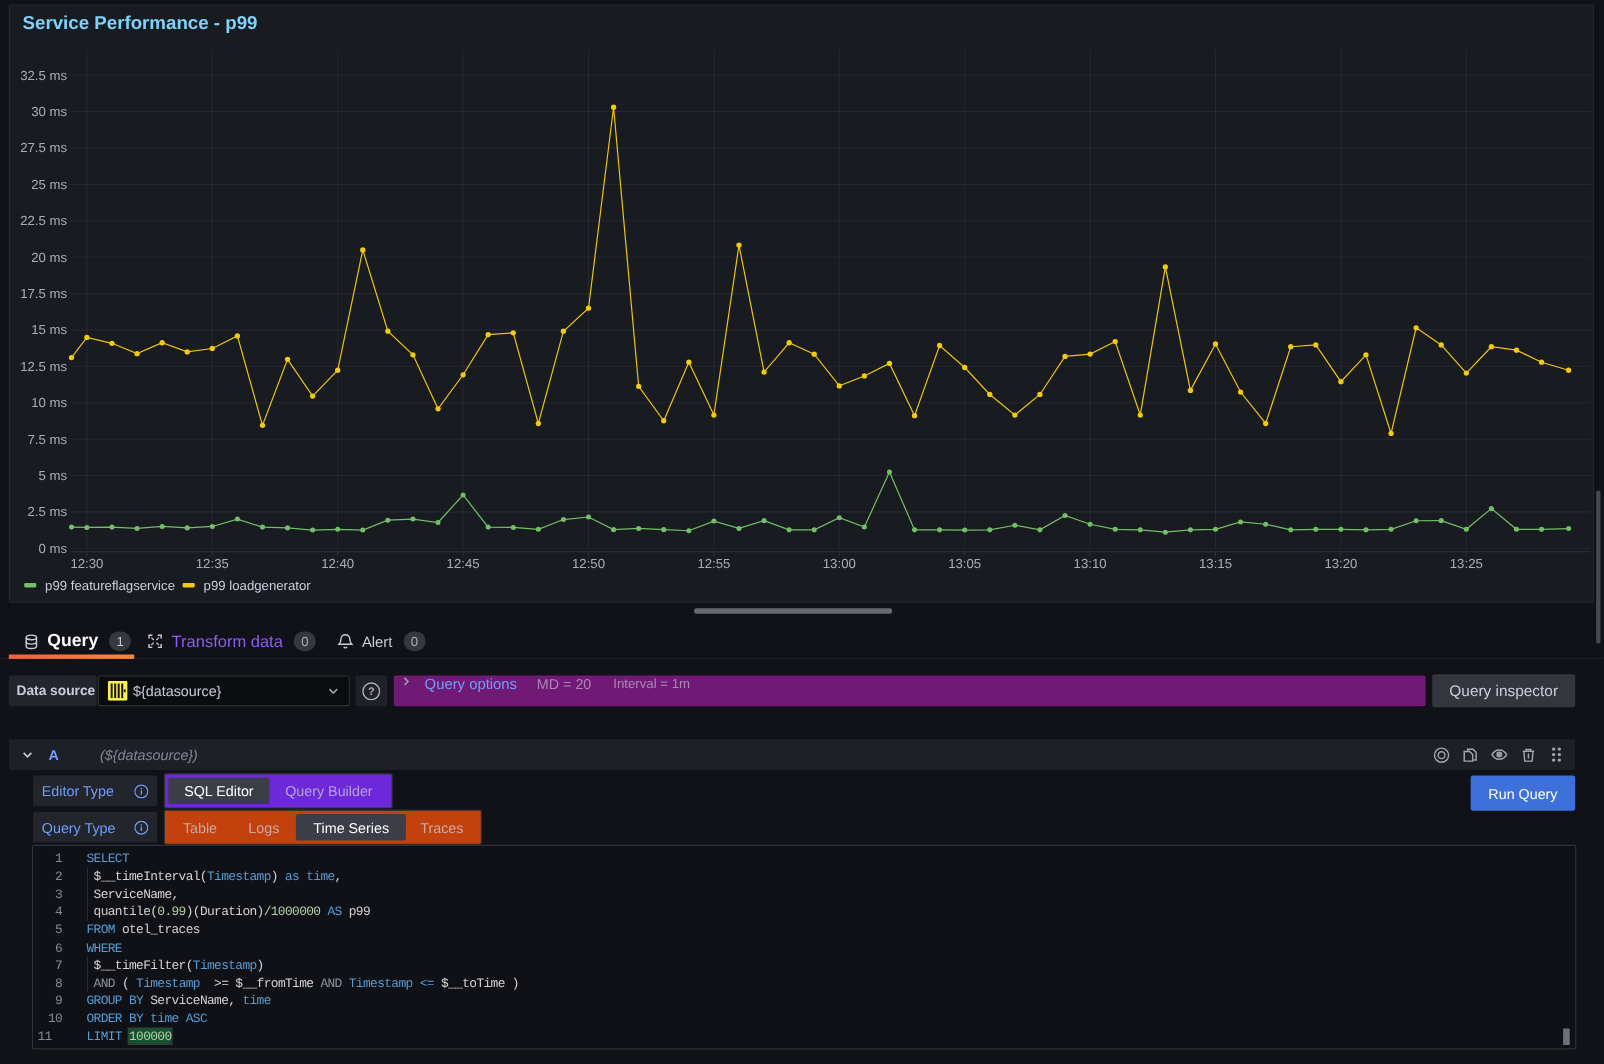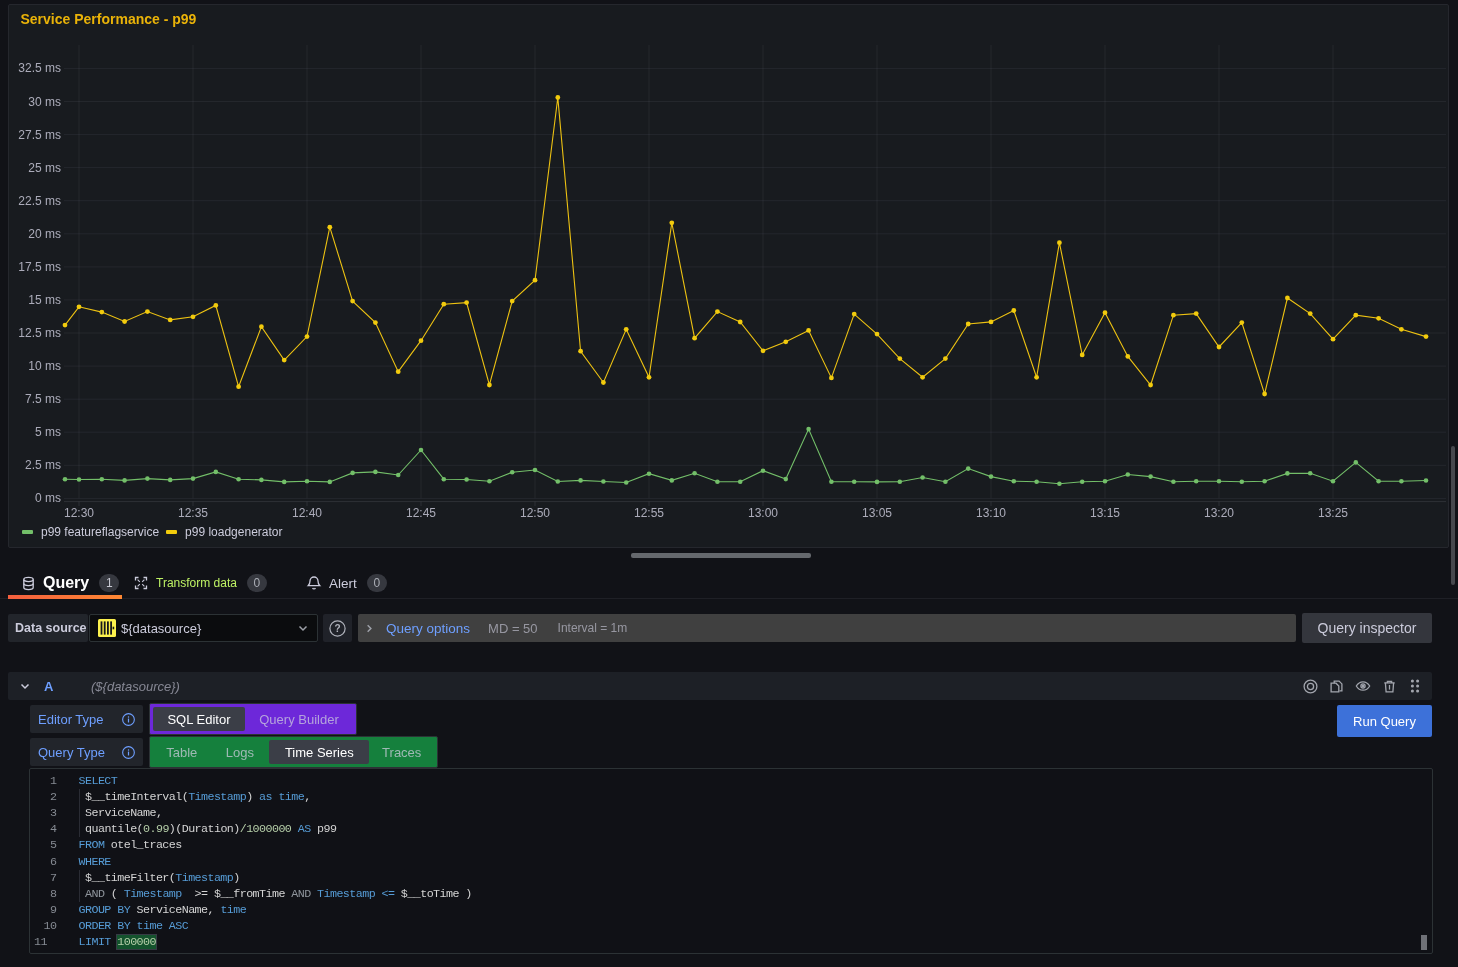--- a/index.html
+++ b/index.html
@@ -3,21 +3,21 @@
 *{margin:0;padding:0;box-sizing:border-box}
 html,body{width:1458px;height:967px;background:#111217;font-family:"Liberation Sans",sans-serif;overflow:hidden;position:relative}
 .abs{position:absolute}
 .ax{font-family:"Liberation Sans",sans-serif;font-size:12px;fill:rgba(204,204,220,0.82)}
 .chip{background:#22252b;border-radius:2px;display:flex;align-items:center}
 .mono{font-family:"Liberation Mono",monospace;font-size:11.7px;letter-spacing:-0.57px;line-height:16.1px;white-space:pre}
 .kw{color:#569cd6}.num{color:#b5cea8}.op{color:#8f959c}.df{color:#d4d4d4}
 .badge{display:inline-flex;align-items:center;justify-content:center;height:18px;min-width:20px;border-radius:9px;background:#36383f;color:#aaadb5;font-size:12px;font-weight:500}
 </style></head><body>
 <div class="abs" style="left:8px;top:4px;width:1441px;height:544px;background:#181b1f;border:1px solid #25272d;border-radius:2px">
-<div class="abs" style="left:11.5px;top:6px;font-size:14px;font-weight:700;color:#eab308">Service Performance - p99</div>
+<div class="abs" style="left:11.5px;top:6px;font-size:17px;font-weight:700;color:#7dd3fc">Service Performance - p99</div>
 <svg width="1441" height="544" style="position:absolute;left:0;top:0">
 <line x1="55" y1="493.4" x2="1437" y2="493.4" stroke="rgba(204,204,220,0.07)" stroke-width="1"></line>
       <line x1="55" y1="460.3" x2="1437" y2="460.3" stroke="rgba(204,204,220,0.07)" stroke-width="1"></line>
       <line x1="55" y1="427.2" x2="1437" y2="427.2" stroke="rgba(204,204,220,0.07)" stroke-width="1"></line>
       <line x1="55" y1="394.2" x2="1437" y2="394.2" stroke="rgba(204,204,220,0.07)" stroke-width="1"></line>
       <line x1="55" y1="361.1" x2="1437" y2="361.1" stroke="rgba(204,204,220,0.07)" stroke-width="1"></line>
       <line x1="55" y1="328.0" x2="1437" y2="328.0" stroke="rgba(204,204,220,0.07)" stroke-width="1"></line>
       <line x1="55" y1="294.9" x2="1437" y2="294.9" stroke="rgba(204,204,220,0.07)" stroke-width="1"></line>
       <line x1="55" y1="261.9" x2="1437" y2="261.9" stroke="rgba(204,204,220,0.07)" stroke-width="1"></line>
       <line x1="55" y1="228.8" x2="1437" y2="228.8" stroke="rgba(204,204,220,0.07)" stroke-width="1"></line>
@@ -223,21 +223,21 @@
 </div>
 <div class="abs" style="left:8px;top:28px;width:114px;height:4px;background:linear-gradient(90deg,#f55f3e,#ff8833)"></div>
 <div class="abs" style="left:121px;top:0;height:32px;display:flex;align-items:center;gap:7px;padding:0 0 0 12px">
 <svg width="16" height="16" viewBox="0 0 16 16" fill="none" stroke="#ccccdc" stroke-width="1.3">
         <path d="M5.5 2.5h-3v3"></path>
         <path d="M10.5 2.5h3v3"></path>
         <path d="M5.5 13.5h-3v-3"></path>
         <path d="M10.5 13.5h3v-3"></path>
         <path d="M4.6 4.6l2.2 2.2M11.4 4.6L9.2 6.8M4.6 11.4l2.2-2.2M11.4 11.4L9.2 9.2" stroke-width="1.1"></path>
       </svg>
-      <span style="font-size:12px;color:#bef264">Transform data</span>
+      <span style="font-size:15px;color:#8b5cf6">Transform data</span>
       <span class="badge" style="margin-left:3px">0</span>
 </div>
 <div class="abs" style="left:294px;top:0;height:32px;display:flex;align-items:center;gap:7px;padding:0 0 0 12px">
 <svg width="16" height="16" viewBox="0 0 16 16" fill="none" stroke="#ccccdc" stroke-width="1.3">
         <path d="M8 2a4 4 0 0 0-4 4c0 3-1.2 4-1.8 4.6h11.6C13.2 10 12 9 12 6a4 4 0 0 0-4-4z"></path>
         <path d="M6.6 13a1.5 1.5 0 0 0 2.8 0"></path>
       </svg>
       <span style="font-size:13.5px;color:#ccccdc">Alert</span>
       <span class="badge" style="margin-left:3px">0</span>
 </div>
@@ -262,28 +262,28 @@
         <path d="M2.5 4.5L6 8l3.5-3.5"></path>
       </svg>
     </span>
 </div>
 <div class="abs" style="left:323px;top:614px;width:29px;height:28px;background:#202229;border-radius:2px;display:flex;align-items:center;justify-content:center">
     <svg width="17" height="17" viewBox="0 0 17 17" fill="none">
       <circle cx="8.5" cy="8.5" r="7.6" stroke="#b0b3bc" stroke-width="1.2"></circle>
       <text x="8.5" y="12" text-anchor="middle" font-size="10" font-weight="700" fill="#b0b3bc" font-family="Liberation Sans">?</text>
     </svg>
   </div>
-<div class="abs" style="left:358px;top:614px;width:938px;height:28px;background:#404040;border-radius:2px;display:flex;align-items:center">
+<div class="abs" style="left:358px;top:614px;width:938px;height:28px;background:#701a75;border-radius:2px;display:flex;align-items:flex-start">
 <span style="margin-left:6px;display:flex">
       <svg width="11" height="11" viewBox="0 0 12 12" fill="none" stroke="#9da0a8" stroke-width="1.6">
         <path d="M4 2.5L7.5 6L4 9.5"></path>
       </svg>
     </span>
 <span style="margin-left:11px;font-size:13.5px;font-weight:500;color:#6e9fff">Query options</span>
-<span style="margin-left:18px;font-size:13px;color:rgba(204,204,220,0.62)">MD = 50</span>
+<span style="margin-left:18px;font-size:13px;color:rgba(204,204,220,0.62)">MD = 20</span>
 <span style="margin-left:20px;font-size:12px;color:rgba(204,204,220,0.62)">Interval = 1m</span>
 </div>
 <div class="abs" style="left:1302px;top:613px;width:130px;height:30px;background:#34363d;border-radius:2px;display:flex;align-items:center;justify-content:center">
     <span style="font-size:14px;font-weight:500;color:#ccccdc">Query inspector</span>
   </div>
 <div class="abs" style="left:8px;top:672px;width:1424px;height:28px;background:#1d2026;border-radius:2px">
 <span class="abs" style="left:11px;top:8px;display:flex">
       <svg width="12" height="12" viewBox="0 0 12 12" fill="none" stroke="#ccccdc" stroke-width="1.5">
         <path d="M2.5 4.5L6 8l3.5-3.5"></path>
       </svg>
@@ -333,21 +333,21 @@
     <div style="width:108px;height:100%;display:flex;align-items:center;justify-content:center;font-size:13px;color:rgba(204,204,220,0.75)">Query Builder</div>
   </div>
 <div class="abs" style="left:30px;top:738px;width:113px;height:28px;background:#22252b;border-radius:2px;display:flex;align-items:center;justify-content:space-between;padding:0 8px">
 <span style="font-size:13px;font-weight:500;color:#6e9fff">Query Type</span>
     <svg width="13" height="13" viewBox="0 0 14 14" fill="none">
       <circle cx="7" cy="7" r="6.3" stroke="#6e9fff" stroke-width="1.2"></circle>
       <rect x="6.35" y="6" width="1.3" height="4.2" fill="#6e9fff"></rect>
       <rect x="6.35" y="3.6" width="1.3" height="1.4" fill="#6e9fff"></rect>
     </svg>
 </div>
-<div class="abs" style="left:149px;top:736px;width:289px;height:32px;background:#15803d;border:1px solid #2c3235;border-radius:2px;display:flex;padding:3px">
+<div class="abs" style="left:149px;top:736px;width:289px;height:32px;background:#c2410c;border:1px solid #2c3235;border-radius:2px;display:flex;padding:3px">
     <div style="width:58px;height:100%;display:flex;align-items:center;justify-content:center;font-size:13px;color:rgba(204,204,220,0.75)">Table</div>
     <div style="width:59px;height:100%;display:flex;align-items:center;justify-content:center;font-size:13px;color:rgba(204,204,220,0.75)">Logs</div>
     <div style="width:101px;height:100%;background:#3b3e47;border-radius:2px;display:flex;align-items:center;justify-content:center;font-size:13px;font-weight:500;color:#ffffff">Time Series</div>
     <div style="width:65px;height:100%;display:flex;align-items:center;justify-content:center;font-size:13px;color:rgba(204,204,220,0.75)">Traces</div>
   </div>
 <div class="abs" style="left:1337px;top:705px;width:95px;height:32px;background:#3d71d9;border-radius:2px;display:flex;align-items:center;justify-content:center">
     <span style="font-size:13px;font-weight:500;color:#fff">Run Query</span>
   </div>
 <div class="abs" style="left:29px;top:768px;width:1404px;height:186px;background:#101116;border:1px solid #2c3235;border-radius:2px"></div>
 <div class="abs mono" style="left:34px;top:773.0px;width:22.5px;text-align:right;color:#858a92">1</div>

